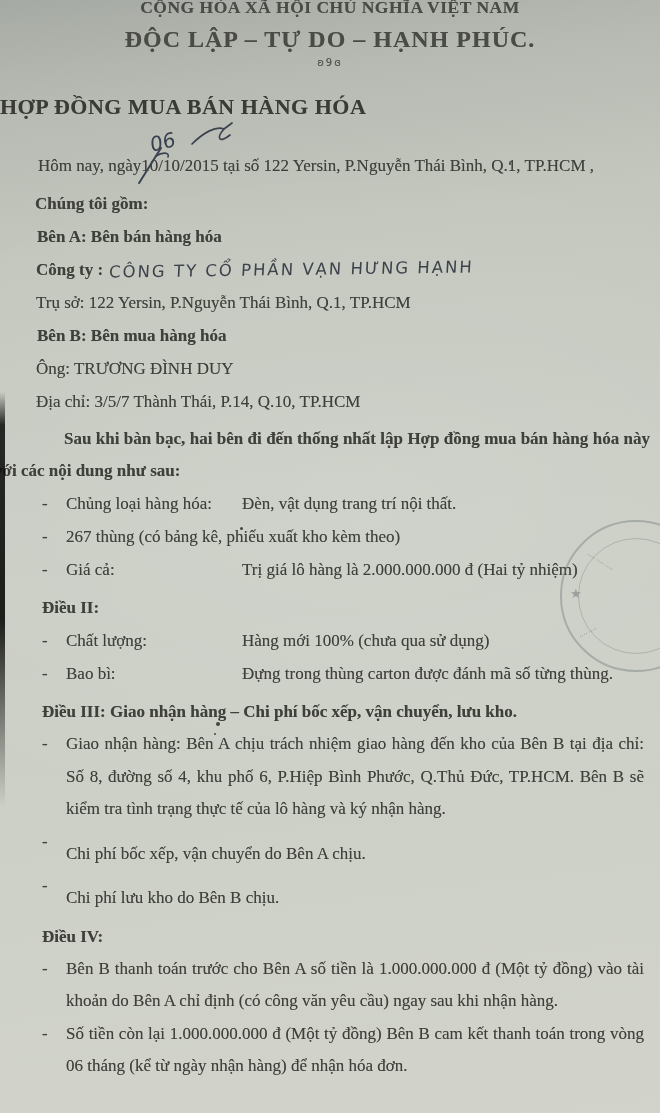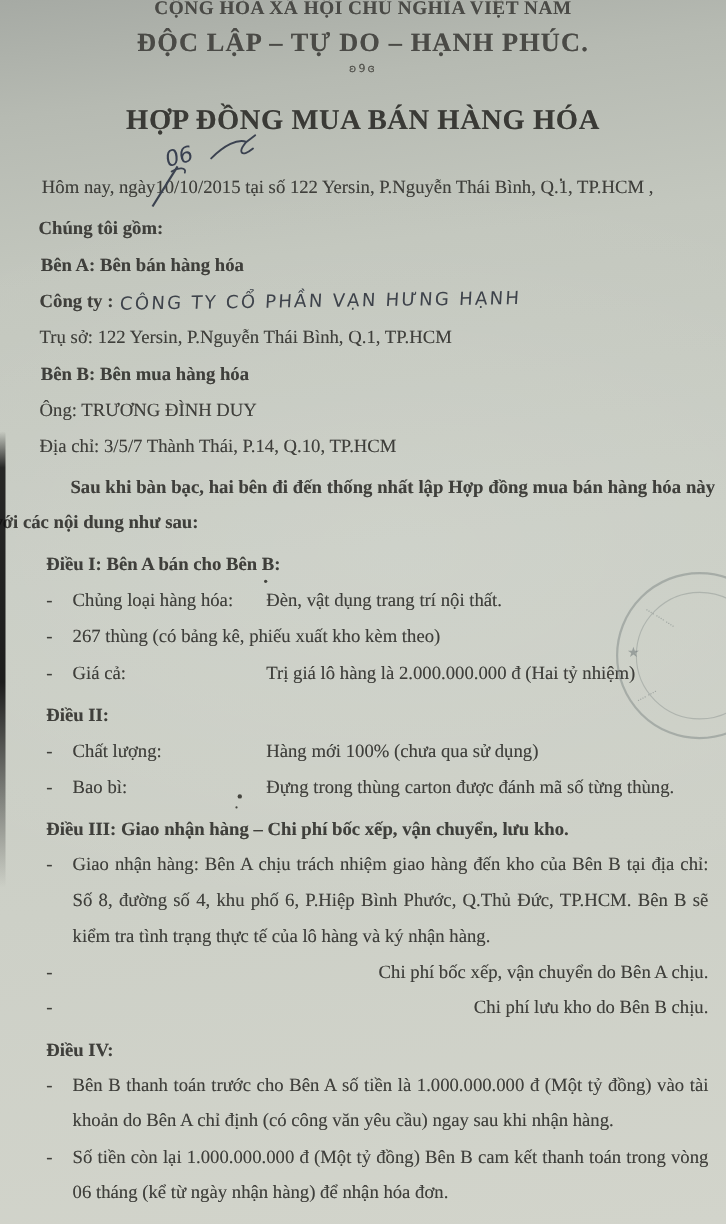--- a/index.html
+++ b/index.html
@@ -11,21 +11,21 @@
     color:#3f3f3b;
     background:
       radial-gradient(ellipse 900px 500px at 55% 45%, rgba(255,255,255,0.10), rgba(0,0,0,0) 70%),
       linear-gradient(173deg,#a6aaa4 0%, #b6bab2 9%, #c3c7be 22%, #c9cdc4 45%, #cdd0c7 70%, #d2d4cb 100%);
   }
   .page *{text-shadow:0 0 0.6px rgba(60,60,55,0.45);}
   
   .motto1{margin:-3px 0 0 0;text-align:center;font-size:17.5px;letter-spacing:0.5px;font-weight:600;color:#4a4a46;}
   .motto2{margin:8px 0 0 0;text-align:center;font-size:24px;letter-spacing:1px;font-weight:600;color:#4a4a46;}
   .ornament{margin:4px 0 0 0;text-align:center;font-size:10px;color:#55554f;letter-spacing:2px;font-family:"DejaVu Sans",sans-serif;}
-  .doc-title{margin:26px 0 0 0;text-align:center;font-size:26px;font-weight:bold;letter-spacing:0.5px;color:#3a3a36;}
+  .doc-title{margin:26px 0 0 0;font-size:22px;font-weight:bold;letter-spacing:0.5px;color:#3a3a36;}
   
   .line{font-size:17px;line-height:32px;margin:0;}
   .b{font-weight:bold;}
   .u{text-underline-offset:3px;text-decoration-thickness:1.5px;}
   .date-line{margin:30px 0 0 38px;}
   .gom{margin:6px 0 0 35px;}
   .ben-head{margin:1px 0 0 37px;}
   .plain{margin:1px 0 0 36px;}
   .agree{
     margin:5px 0 0 -6px;width:656px;
@@ -35,21 +35,21 @@
   .art-head{margin:6px 0 0 42px;}
   
   .kv{display:flex;margin:0 0 0 42px;font-size:17px;line-height:33px;}
   .kv .dash{width:24px;flex:0 0 24px;}
   .kv .k{width:176px;flex:0 0 176px;}
   .kv .v{flex:1;}
   
   .bul{display:flex;margin:0 16px 0 42px;font-size:17px;line-height:32.5px;}
   .bul .dash{width:24px;flex:0 0 24px;}
   .bul p{margin:0;flex:1;text-align:justify;}
-  .bul.short p{text-align:right;}
+  .bul.short p{text-align:left;margin-top:12px;}
   
   .hand{font-family:"DejaVu Sans",sans-serif;color:#41464e;text-shadow:none;}
   .hand-company{
     display:inline-block;font-size:16.5px;letter-spacing:2px;
     transform:rotate(-0.8deg) skewX(-4deg);margin-left:6px;color:#3e434b;
   }
   .hand-date{position:absolute;left:146px;top:122px;width:130px;height:42px;}
   .hand-day{
     position:absolute;left:4px;top:8px;font-size:20px;
     transform:rotate(-14deg) skewX(-8deg);color:#394050;text-shadow:none;
@@ -127,21 +127,20 @@
   <p class="line ben-head"><span class="b u">Bên A:</span><span class="b"> Bên bán hàng hóa</span></p>
   <p class="line plain"><span class="b">Công ty :</span><span class="hand hand-company">CÔNG TY CỔ PHẦN VẠN HƯNG HẠNH</span></p>
   <p class="line plain">Trụ sở: 122 Yersin, P.Nguyễn Thái Bình, Q.1, TP.HCM</p>
 
   <p class="line ben-head"><span class="b u">Bên B:</span><span class="b"> Bên mua hàng hóa</span></p>
   <p class="line plain">Ông: TRƯƠNG ĐÌNH DUY</p>
   <p class="line plain">Địa chỉ: 3/5/7 Thành Thái, P.14, Q.10, TP.HCM</p>
 
   <p class="agree">Sau khi bàn bạc, hai bên đi đến thống nhất lập Hợp đồng mua bán hàng hóa này với các nội dung như sau:</p>
 
-  <p class="line art-head"><span class="b u">Điều I:</span><span class="b"> Bên A bán cho Bên B:</span></p>
   <div class="kv">
     <span class="dash">-</span>
     <span class="k">Chủng loại hàng hóa:</span>
     <span class="v">Đèn, vật dụng trang trí nội thất.</span>
   </div>
   <div class="kv">
     <span class="dash">-</span>
     <span class="v">267 thùng (có bảng kê, phiếu xuất kho kèm theo)</span>
   </div>
   <div class="kv">

